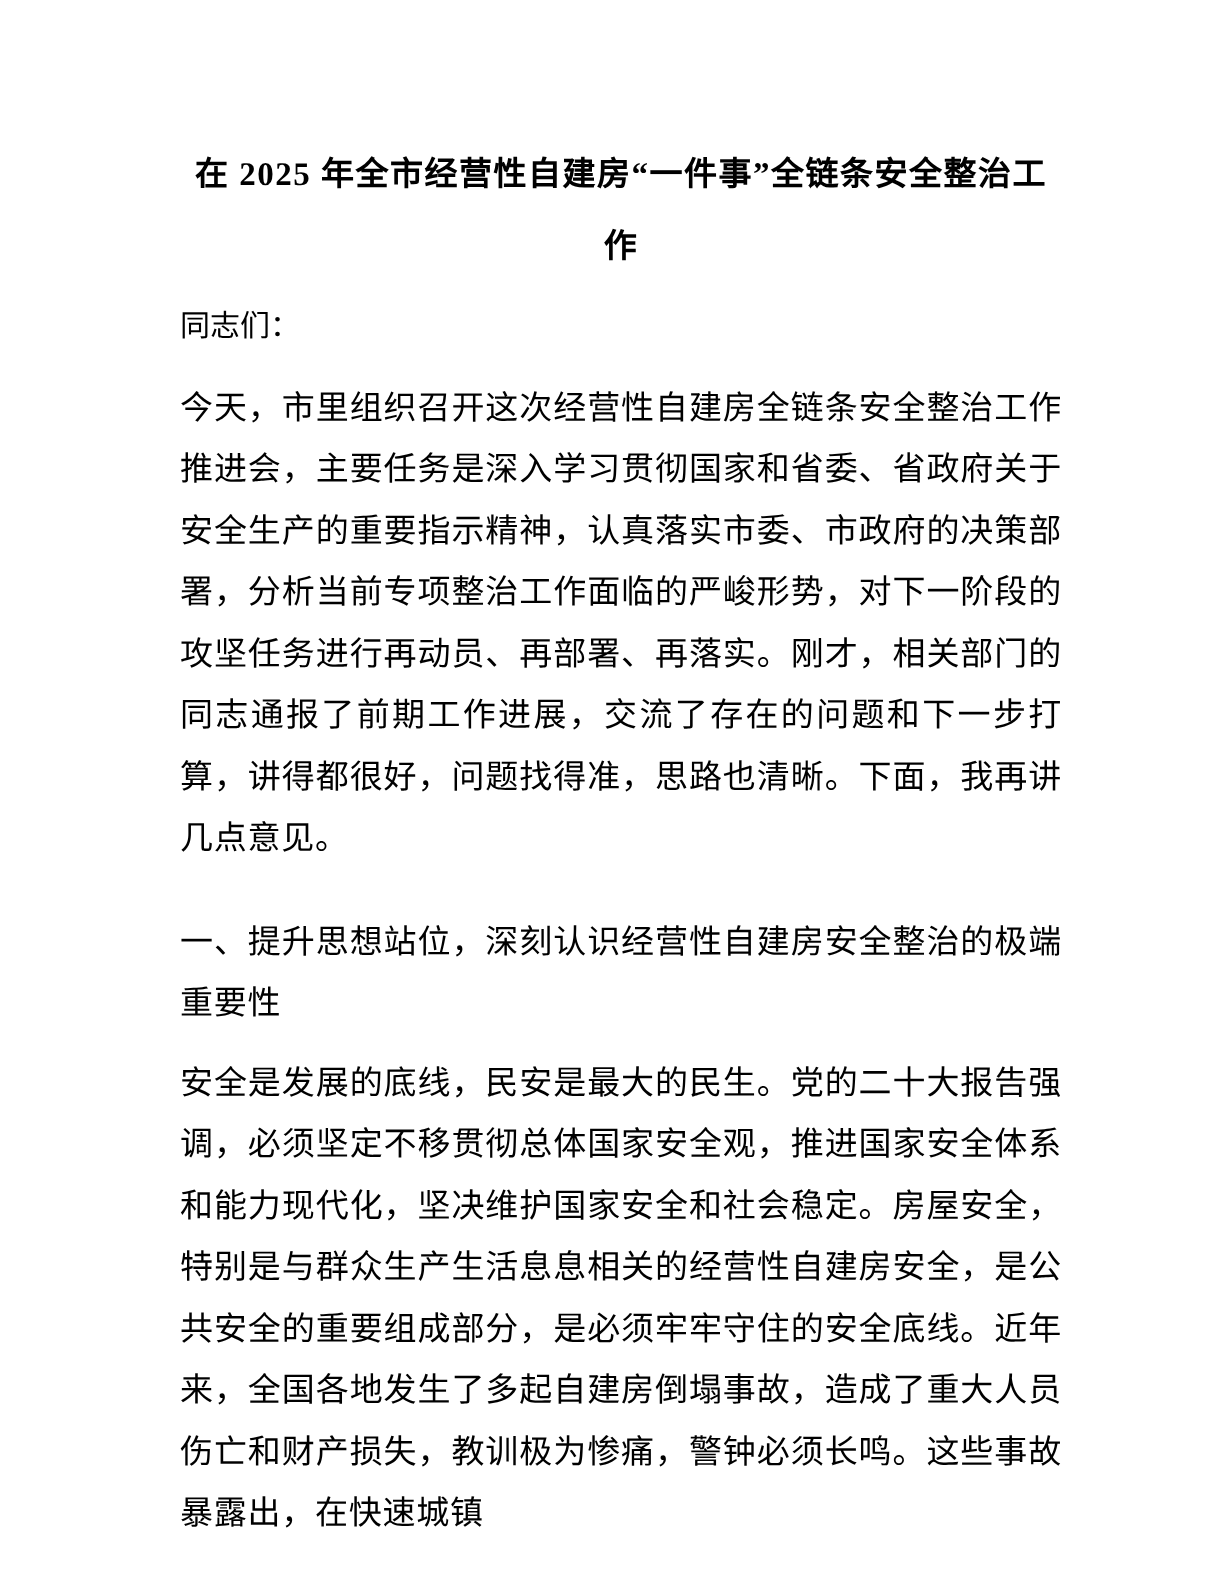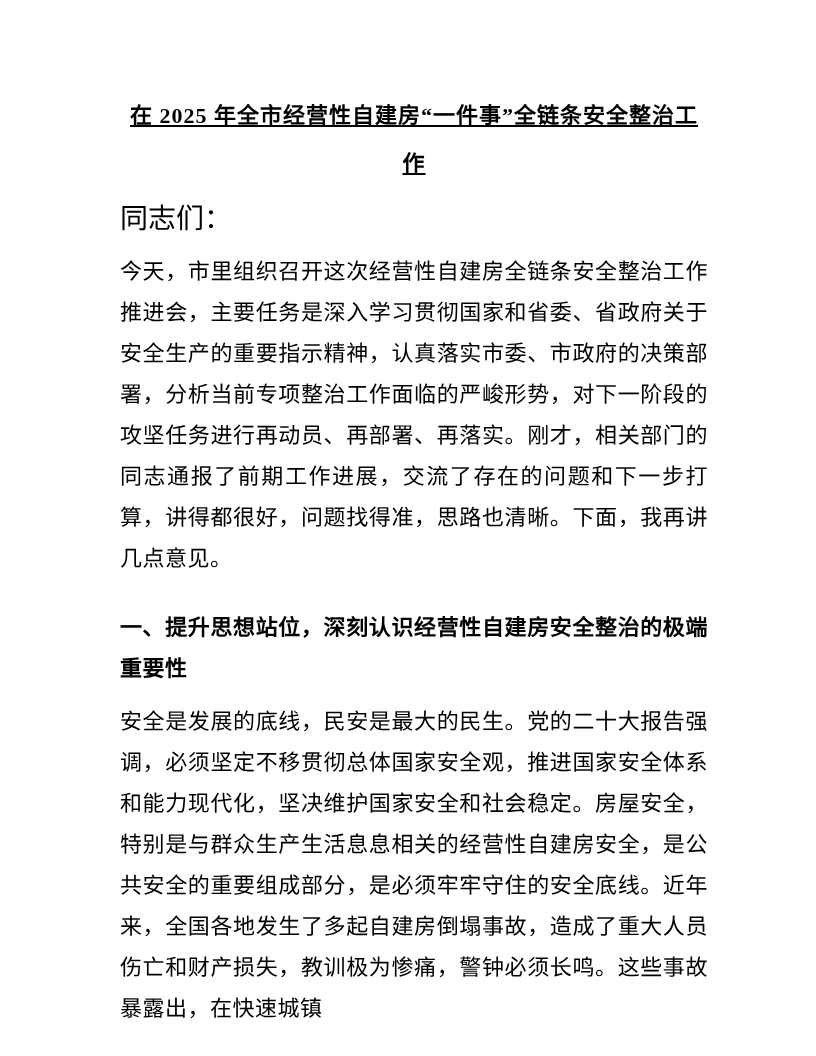--- a/index.html
+++ b/index.html
@@ -22,41 +22,40 @@
     background: #ffffff;
     padding: 92px 108px 40px 120px;
   }
   .doc-title {
     margin: 0;
     font-size: 22px;
     font-weight: bold;
     line-height: 48px;
     text-align: center;
     letter-spacing: 1px;
-    text-decoration: underline;
   }
   .title-line {
     display: block;
   }
   .salutation {
     margin: 10px 0 12px 0;
-    font-size: 28px;
+    font-size: 20px;
     line-height: 41px;
     text-align: left;
   }
   .para {
     margin: 0 0 12px 0;
     font-size: 22px;
     line-height: 41px;
     text-align: justify;
     text-justify: inter-ideograph;
     letter-spacing: 0.5px;
   }
   .section-heading {
-    font-weight: bold; 
+    font-weight: normal; 
     margin-top: 28px;
   }
 </style>
 </head>
 <body>
 
 <div class="page">
 
   <h1 class="doc-title">
     <span class="title-line">在 2025 年全市经营性自建房“一件事”全链条安全整治工作</span>

